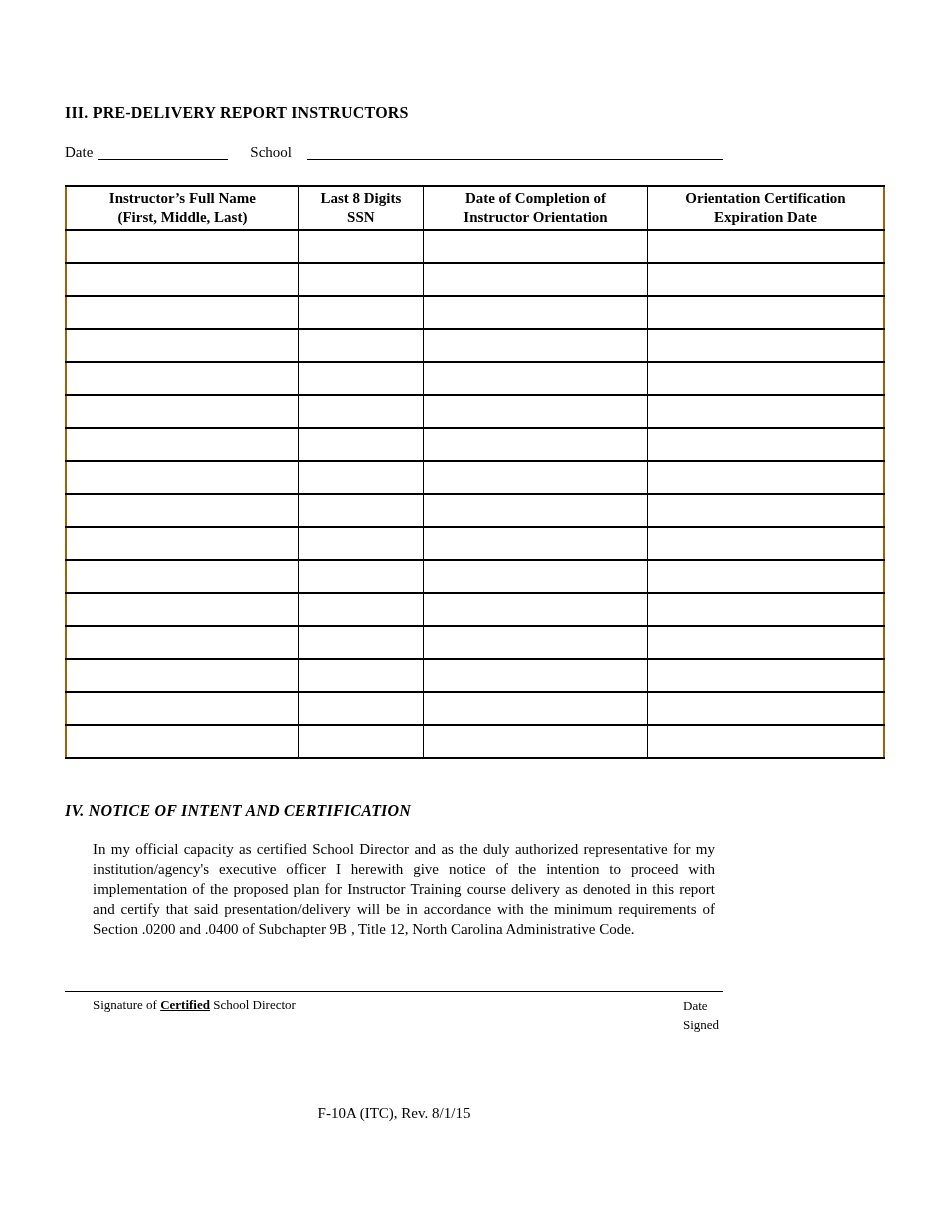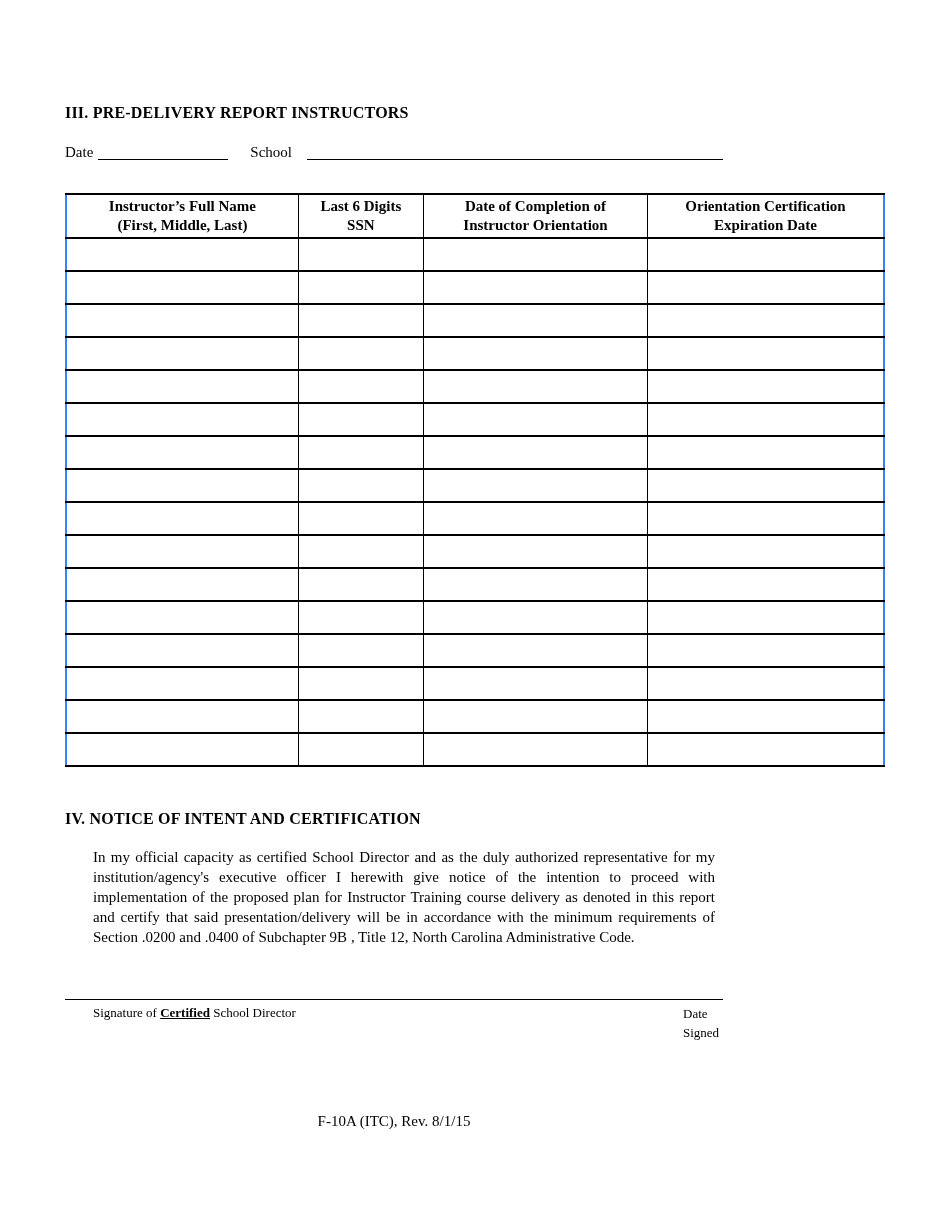--- a/index.html
+++ b/index.html
@@ -17,45 +17,45 @@
     padding: 0 65px;
     background: #ffffff;
   }
   .section-heading {
     font-size: 16px;
     font-weight: bold;
     line-height: 19px;
     letter-spacing: 0.2px;
   }
   .heading-iii { padding-top: 103px; }
-  .heading-iv { margin-top: 42px; }
+  .heading-iv { margin-top: 42px; font-style: italic; }
 
   
   .fill-row {
     margin-top: 21px;
     display: flex;
     align-items: center;
     font-size: 15px;
     line-height: 19px;
   }
   .fill-line {
     display: inline-block;
     height: 15px;
     border-bottom: 1px solid #000000;
   }
   .date-line { width: 130px; margin-left: 5px; }
   .school-label { margin-left: 22px; }
   .school-line { flex: 1; margin-left: 15px; }
 
   
   table.instructor-table {
-    margin-top: 31px;
+    margin-top: 23px;
     width: 820px;
     border-collapse: collapse;
-    border: 2px solid #3b82f6;
+    border: 2px solid #a16207;
     table-layout: fixed;
   }
   .instructor-table th,
   .instructor-table td {
     border: 1px solid #000000;
     border-top-width: 2px;
     border-bottom-width: 2px;
   }
   .instructor-table th {
     font-size: 15px;
@@ -128,21 +128,21 @@
     <colgroup>
       <col style="width:28.4%">
       <col style="width:15.3%">
       <col style="width:27.4%">
       <col style="width:28.9%">
     </colgroup>
     <thead>
       <tr>
         <th>Instructor’s Full Name
 (First, Middle, Last)</th>
-        <th>Last 6 Digits
+        <th>Last 8 Digits
 SSN</th>
         <th>Date of Completion of
 Instructor Orientation</th>
         <th>Orientation Certification
 Expiration Date</th>
       </tr>
     </thead>
     <tbody>
         <tr>
           <td>&nbsp;</td>

